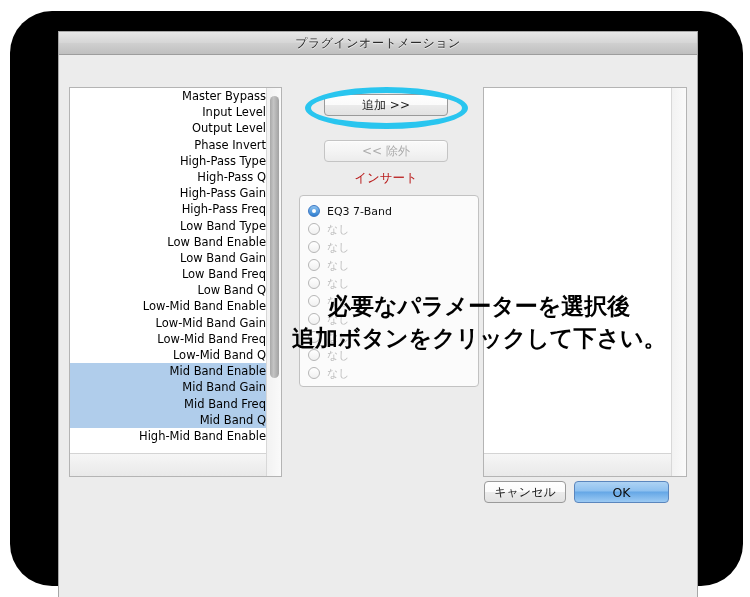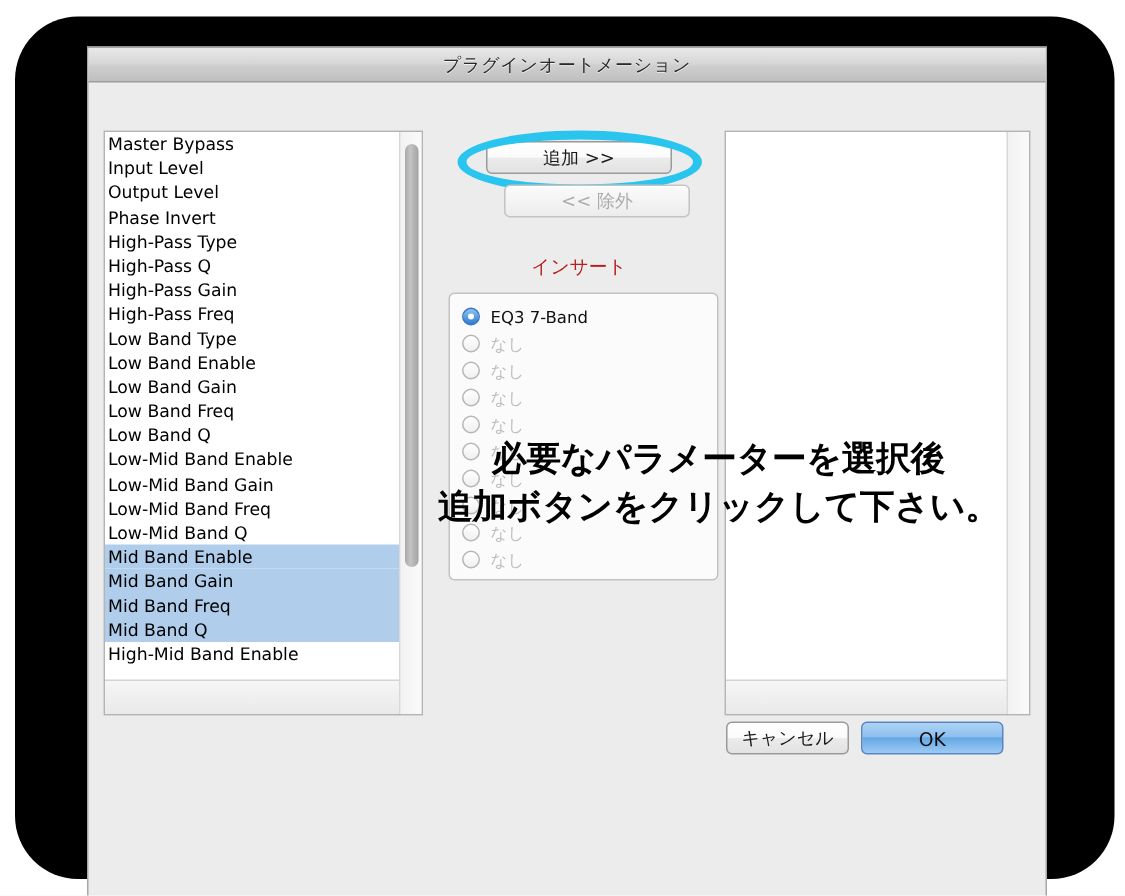--- a/index.html
+++ b/index.html
@@ -82,20 +82,21 @@
     overflow: hidden;
   }
   .param-row {
     font-size: 11.5px;
     line-height: 16.2px;
     height: 16.2px;
     color: #000000;
     padding-left: 2px;
     white-space: nowrap;
     font-family: "DejaVu Sans", "Liberation Sans", sans-serif;
+    text-align: right;
   }
   .param-row.selected {
     background: #b0cdeb;
   }
   #left-list-bottomstrip {
     position: absolute;
     left: 0;
     right: 15px;
     bottom: 0;
     height: 22px;
@@ -169,22 +170,21 @@
     width: 163px;
     height: 42px;
     border: 6px solid #29c5ef;
     border-radius: 50%;
     box-sizing: border-box;
     pointer-events: none;
   }
   #remove-button {
     position: absolute;
     left: 33px;
-    top: 36px;
-    margin-left: 12px;
+    top: 53px;
   }
 
   #insert-label {
     position: absolute;
     left: 0;
     top: 83px;
     width: 190px;
     text-align: center;
     font-size: 12.5px;
     color: #b91c1c;

